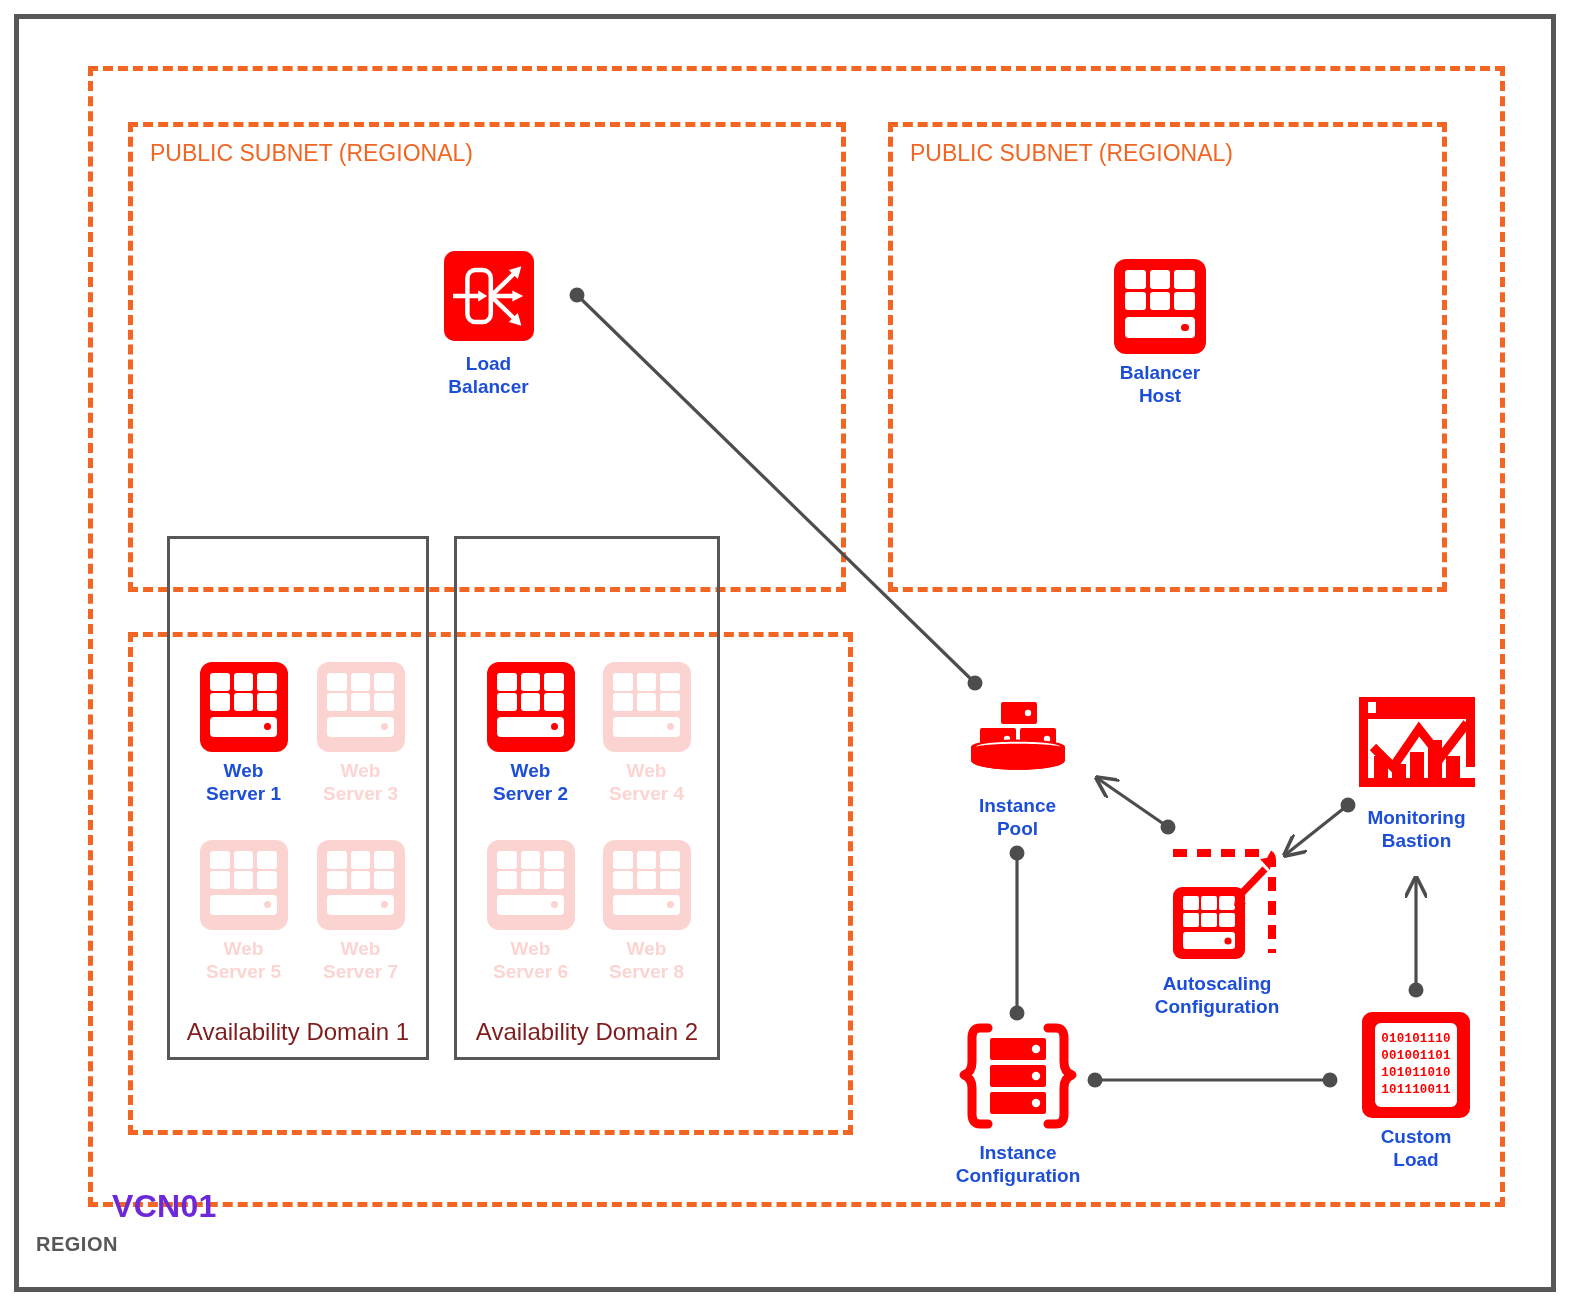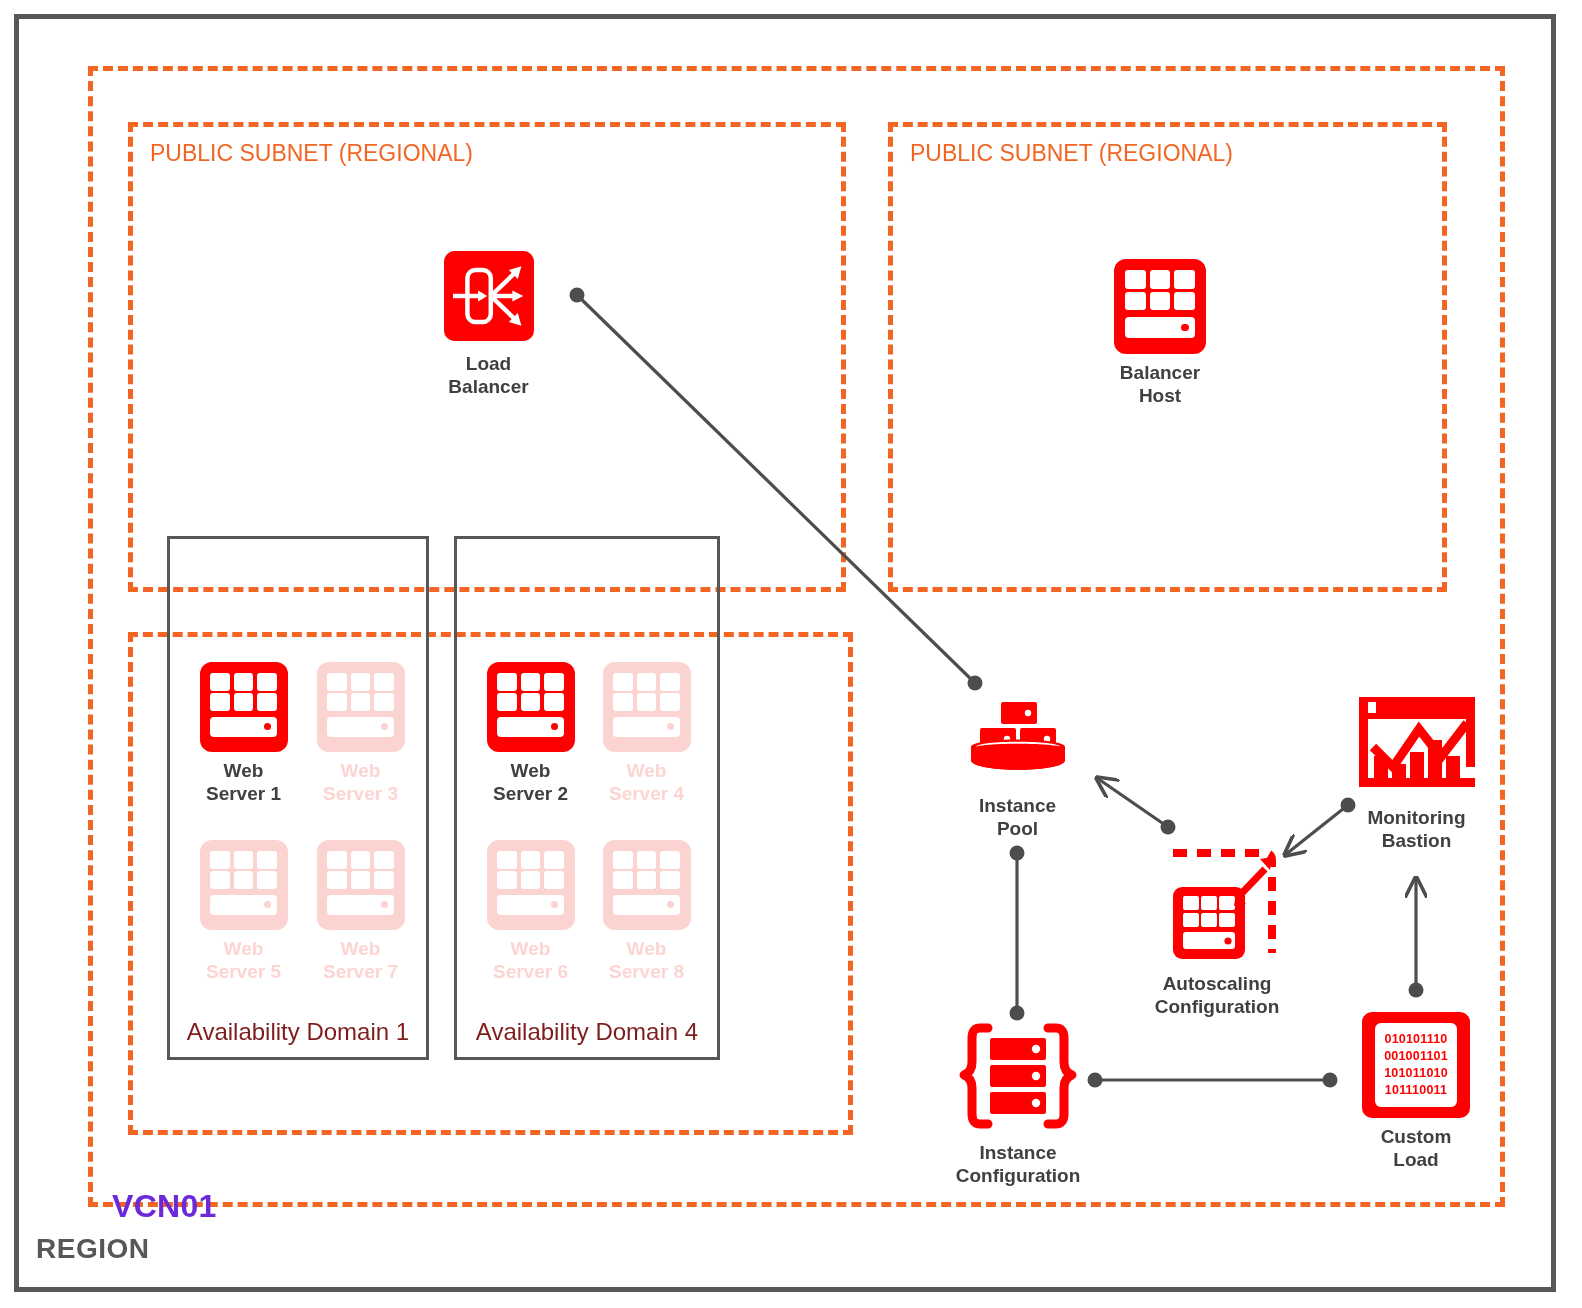--- a/index.html
+++ b/index.html
@@ -22,21 +22,21 @@
   .region-frame {
     position: absolute;
     left: 14px; top: 14px;
     width: 1542px; height: 1278px;
     border: 5px solid #575757;
     box-sizing: border-box;
   }
   .region-label {
     position: absolute;
     left: 36px; top: 1233px;
-    font-size: 28px;
+    font-size: 20px;
     font-weight: bold;
     color: #575757;
     letter-spacing: 0.5px;
   }
 
   
   .dashed-box {
     position: absolute;
     border: 5px dashed #f26522;
     box-sizing: border-box;
@@ -73,21 +73,21 @@
   }
 
   
   .node {
     position: absolute;
     text-align: center;
   }
   .node-label {
     font-size: 19px;
     font-weight: bold;
-    color: #404040;
+    color: #1d4ed8;
     line-height: 1.2;
     margin-top: 8px;
     white-space: pre-line;
   }
   .node-label.faded { color: #fcd5d2; }
 
   
   .compute-icon {
     position: relative;
     border-radius: 12px;
@@ -130,21 +130,21 @@
   .binary-box {
     position: absolute;
     background: #ffffff;
     border-radius: 6px;
     display: flex;
     flex-direction: column;
     align-items: center;
     justify-content: center;
   }
   .binary-line {
-    font-family: Liberation Sans, sans-serif;
+    font-family: Liberation Mono, monospace;
     font-size: 12.5px;
     font-weight: bold;
     color: #ff0000;
     line-height: 1.35;
     letter-spacing: 0.2px;
     text-align: center;
   }
 </style>
 </head>
 <body>
@@ -162,21 +162,21 @@
 
   <div class="dashed-box" style="left:888px; top:122px; width:559px; height:470px;"></div>
   <div class="subnet-label" style="left:910px; top:140px;">PUBLIC SUBNET (REGIONAL)</div>
 
   <div class="dashed-box" style="left:128px; top:632px; width:725px; height:503px;"></div>
 
   <div class="ad-box" style="left:167px; top:536px; width:262px; height:524px;"></div>
   <div class="ad-label" style="left:167px; top:1018px; width:262px;">Availability Domain 1</div>
 
   <div class="ad-box" style="left:454px; top:536px; width:266px; height:524px;"></div>
-  <div class="ad-label" style="left:454px; top:1018px; width:266px;">Availability Domain 4</div>
+  <div class="ad-label" style="left:454px; top:1018px; width:266px;">Availability Domain 2</div>
 
   <svg class="svg-layer" viewBox="0 0 1582 1308">
     <defs>
       <marker id="arrow-gray" viewBox="0 0 10 10" refX="9" refY="5" markerWidth="7" markerHeight="7" orient="auto-start-reverse">
         <path d="M 0 0 L 10 5 L 0 10" fill="none" stroke="#4d4d4d" stroke-width="1.6"></path>
       </marker>
     </defs>
 
     <g>
       <line x1="577" y1="295" x2="975" y2="683" stroke="#4d4d4d" stroke-width="3.2"></line>

